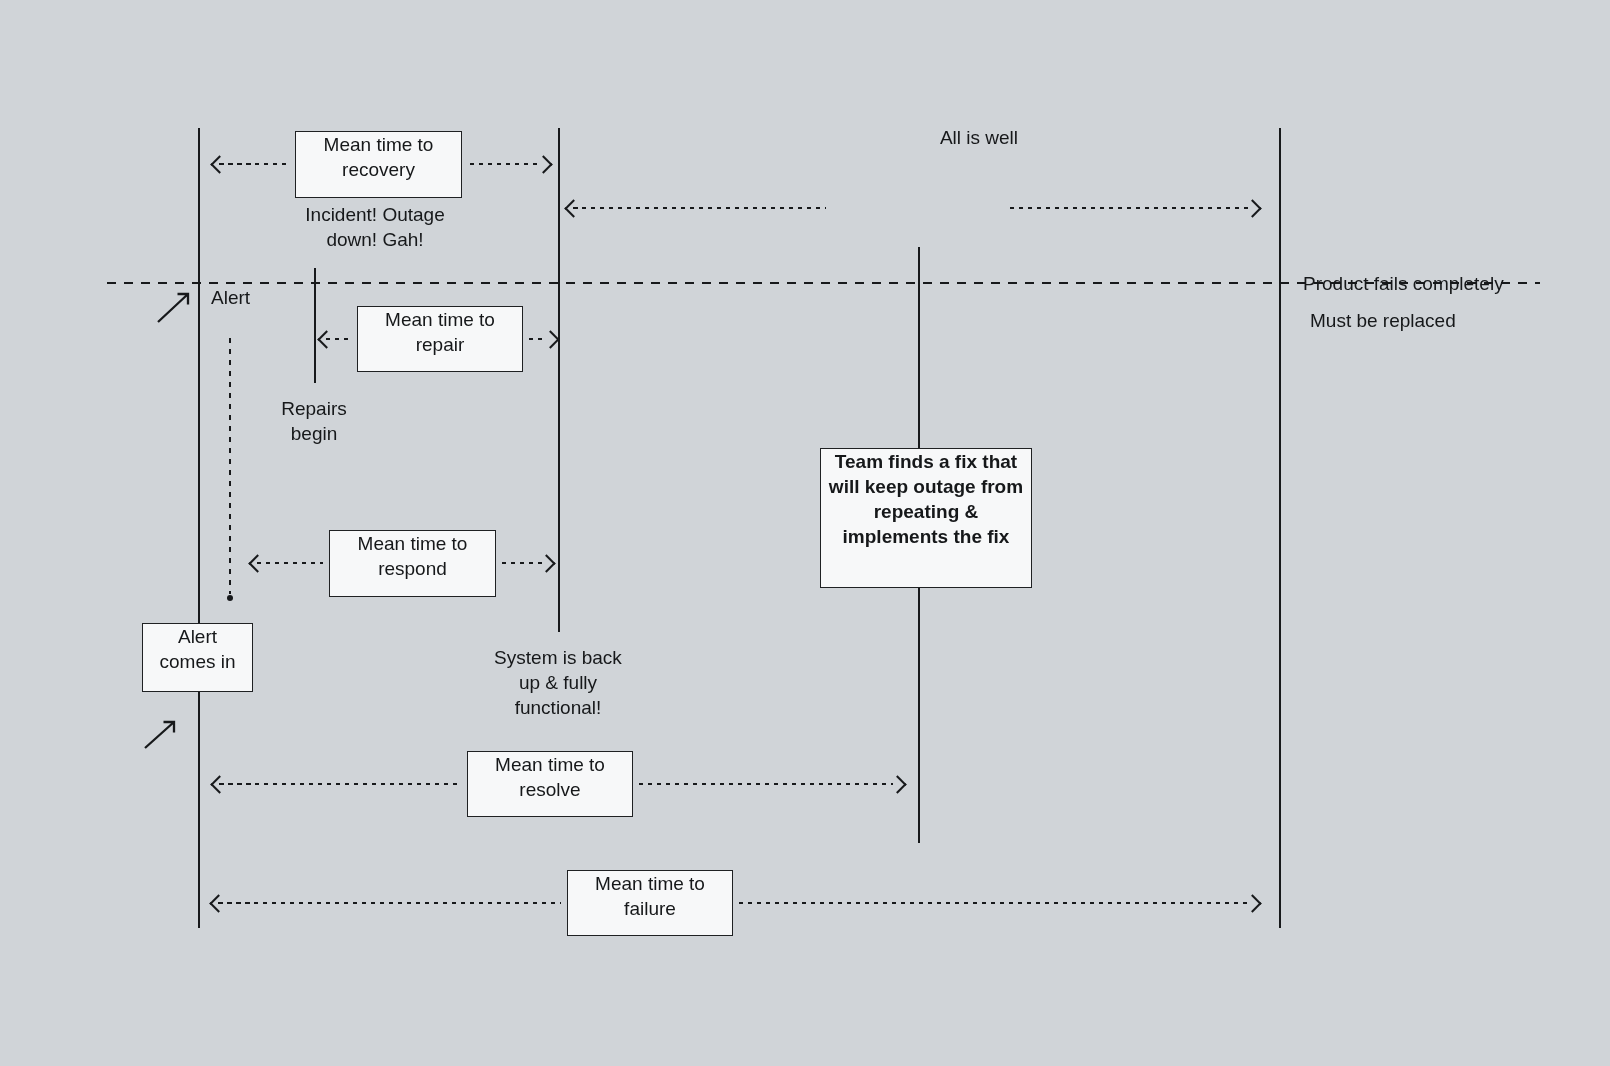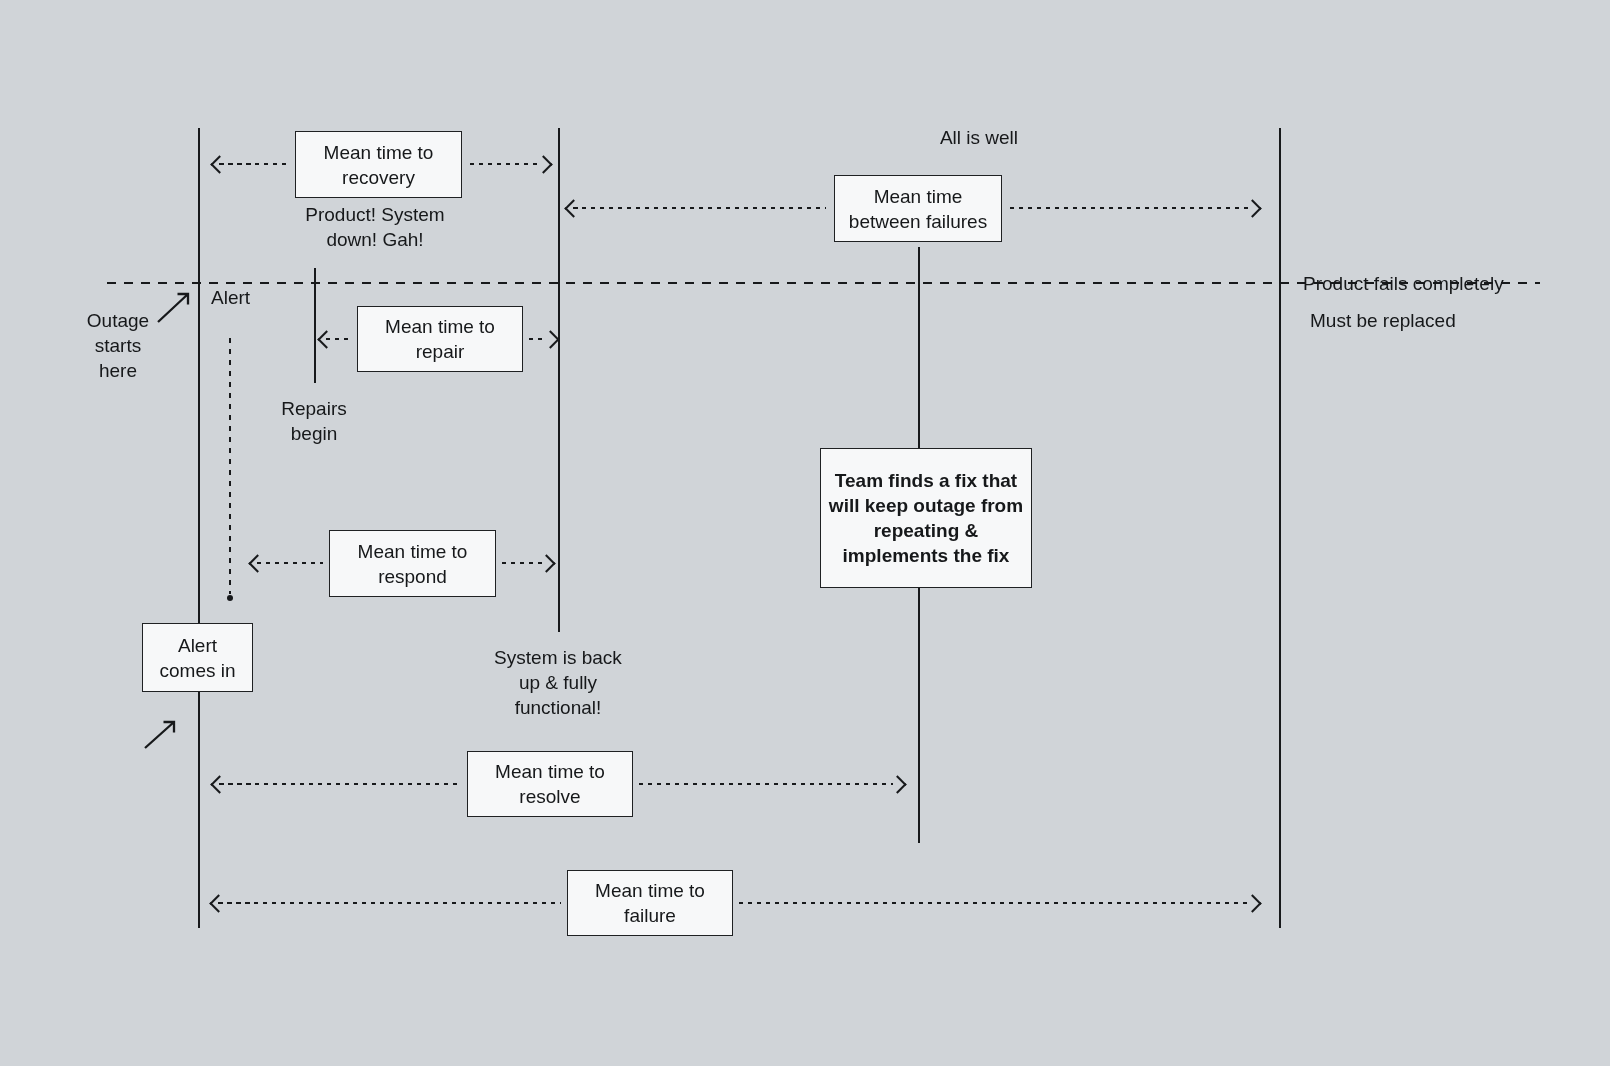--- a/index.html
+++ b/index.html
@@ -24,21 +24,21 @@
     background:repeating-linear-gradient(180deg,#17191b 0 5px,transparent 5px 11px);}
   .enddot{position:absolute;width:6px;height:6px;border-radius:50%;background:#17191b;}
   
   .shaft{position:absolute;height:2.2px;
     background:repeating-linear-gradient(90deg,#17191b 0 4.5px,transparent 4.5px 9px);}
   
   .chev{position:absolute;width:11px;height:11px;}
   .chev-l{border-top:2.4px solid #17191b;border-left:2.4px solid #17191b;transform:rotate(-45deg);}
   .chev-r{border-top:2.4px solid #17191b;border-right:2.4px solid #17191b;transform:rotate(45deg);}
   
-  .box{position:absolute;display:flex;align-items:center;justify-content:center;
+  .box{position:absolute;display:flex;align-items:flex-start;justify-content:center;
     background:#f7f8f9;border:1.6px solid #1f2123;box-sizing:border-box;
     text-align:center;font-size:19px;line-height:25px;}
   .box-label{white-space:pre-line;}
   
   .lbl{position:absolute;font-size:19px;line-height:25px;white-space:pre-line;}
   .ctr{text-align:center;}
   svg.darrow{position:absolute;overflow:visible;}
   svg.darrow path{stroke:#17191b;stroke-width:2.3;fill:none;}
 </style>
 </head>
@@ -91,24 +91,20 @@
     <path d="M6 34 L36 6 M25.5 6 L36 6 L36 16.5"></path>
   </svg>
   <svg class="darrow" style="left:139px;top:716px;" width="42" height="38">
     <path d="M6 32 L35 6 M24.5 6 L35 6 L35 16.5"></path>
   </svg>
 
   <div class="box" style="left:295px;top:131px;width:167px;height:67px;">
     <span class="box-label">Mean time to
 recovery</span>
   </div>
-  <div class="box" style="left:834px;top:175px;width:168px;height:67px;">
-    <span class="box-label">Mean time
-between failures</span>
-  </div>
   <div class="box" style="left:357px;top:306px;width:166px;height:66px;">
     <span class="box-label">Mean time to
 repair</span>
   </div>
   <div class="box" style="left:329px;top:530px;width:167px;height:67px;">
     <span class="box-label">Mean time to
 respond</span>
   </div>
   <div class="box" style="left:820px;top:448px;width:212px;height:140px;font-weight:bold;">
     <span class="box-label">Team finds a fix that
@@ -123,27 +119,24 @@
   <div class="box" style="left:467px;top:751px;width:166px;height:66px;">
     <span class="box-label">Mean time to
 resolve</span>
   </div>
   <div class="box" style="left:567px;top:870px;width:166px;height:66px;">
     <span class="box-label">Mean time to
 failure</span>
   </div>
 
   <div class="lbl ctr" style="left:818px;top:125px;width:200px;text-align:right;">All is well</div>
-  <div class="lbl ctr" style="left:275px;top:202px;width:200px;">Product! System
+  <div class="lbl ctr" style="left:275px;top:202px;width:200px;">Incident! Outage
 down! Gah!</div>
   <div class="lbl" style="left:1303px;top:238px;margin-top:33px;">Product fails completely</div>
   <div class="lbl" style="left:1303px;top:308px;margin-left:7px;">Must be replaced</div>
-  <div class="lbl ctr" style="left:48px;top:308px;width:140px;">Outage
-starts
-here</div>
   <div class="lbl" style="left:211px;top:285px;">Alert</div>
   <div class="lbl ctr" style="left:458px;top:645px;width:200px;">System is back
 up &amp; fully
 functional!</div>
   <div class="lbl ctr" style="left:244px;top:396px;width:140px;">Repairs
 begin</div>
 
 </div>
 
 </body></html>

